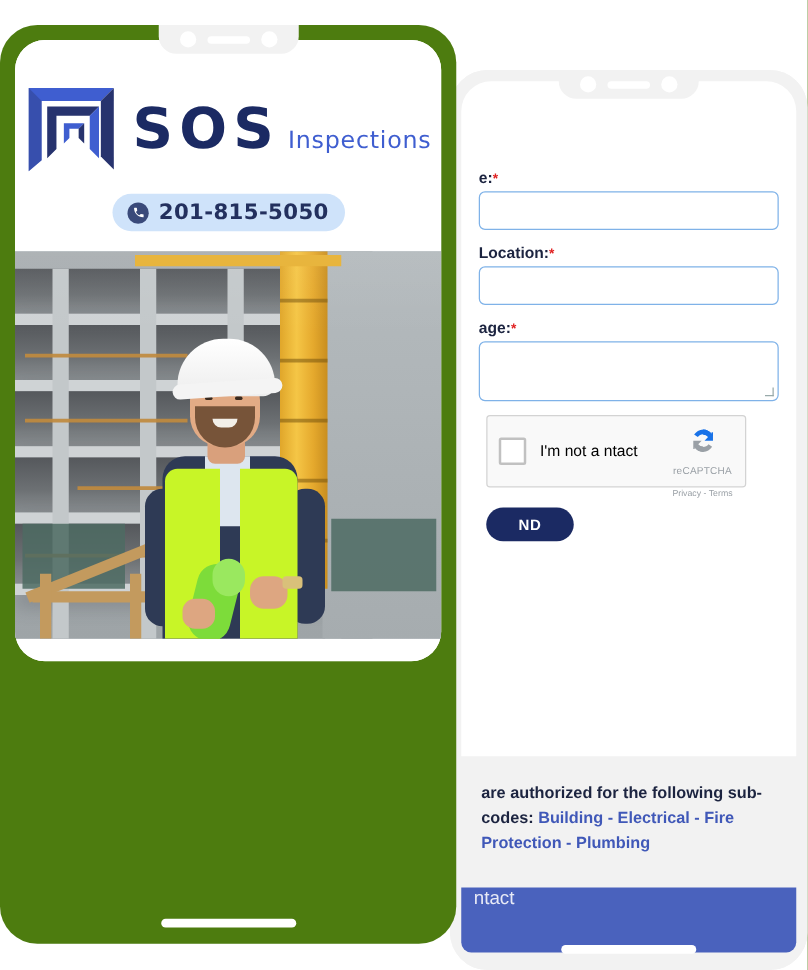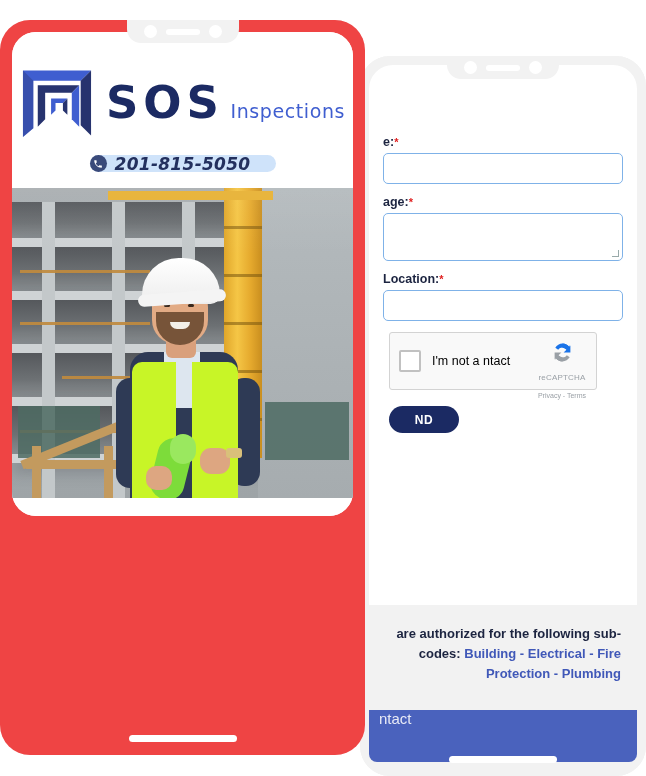--- a/index.html
+++ b/index.html
@@ -235,21 +235,21 @@
     cursor: pointer;
   }
 
   
   .subcodes {
     position: absolute;
     left: 9px;
     top: 568px;
     width: 268px;
     padding: 0 16px;
-    text-align: right;
+    text-align: left;
     font-size: 13px;
     font-weight: 700;
     line-height: 20px;
     color: #1c2440;
     background: #f2f2f2;
   }
   .subcodes .accent { color: #4058b8; font-weight: 700; }
 
   
   .contact-bar {
@@ -272,21 +272,21 @@
   
   #phone-left {
     left: 0px;
     top: 20px;
     width: 365px;
     height: 735px;
     background: #f2f2f2;
     border-radius: 30px;
     z-index: 5;
   }
-  #phone-left .phone-screen { background: #ef4444; }
+  #phone-left .phone-screen { background: #4d7c0f; }
 
   .left-card {
     position: absolute;
     left: 12px;
     top: 12px;
     width: 341px;
     background: #ffffff;
     border-radius: 24px;
     overflow: hidden;
   }
@@ -319,27 +319,27 @@
     letter-spacing: .6px;
     line-height: 22px;
     margin-top: -1px;
     margin-left: 2px;
     font-family: "DejaVu Sans", sans-serif;
   }
 
   .phone-pill {
     margin: 15px auto 0;
     width: 186px;
-    height: 17px;
+    height: 30px;
     border-radius: 15px;
     background: #cfe3fa;
     display: flex;
     align-items: center;
+    justify-content: center;
     gap: 8px;
-    font-style: italic;
   }
   .pill-icon {
     width: 17px; height: 17px;
     border-radius: 50%;
     background: #3a4a7a;
     display: flex;
     align-items: center;
     justify-content: center;
   }
   .pill-icon svg { width: 10px; height: 10px; }
@@ -581,32 +581,32 @@
           
           <div class="field">
             <div class="field-label"><span>e:</span><span class="req">*</span></div>
             <div class="field-input">
               <input class="input-text" type="text" placeholder="" style="">
             </div>
           </div>
 
           
           <div class="field">
+            <div class="field-label"><span>Location:</span><span class="req">*</span></div>
+            <div class="field-input">
+              <input class="input-text" type="text" placeholder="" style="">
+            </div>
+          </div>
+
+          
+          <div class="field">
             <div class="field-label"><span>age:</span><span class="req">*</span></div>
             <div class="field-input tall">
               <input class="input-text" type="text" placeholder="" style="">
               <span class="resize-grip"></span>
-            </div>
-          </div>
-
-          
-          <div class="field">
-            <div class="field-label"><span>Location:</span><span class="req">*</span></div>
-            <div class="field-input">
-              <input class="input-text" type="text" placeholder="" style="">
             </div>
           </div>
 
           
 
           <div class="recaptcha">
             <span class="rc-check"></span>
             <span class="rc-text">I'm not a ntact</span>
             <span class="rc-brand">
               <svg class="rc-logo" viewBox="0 0 48 48">

